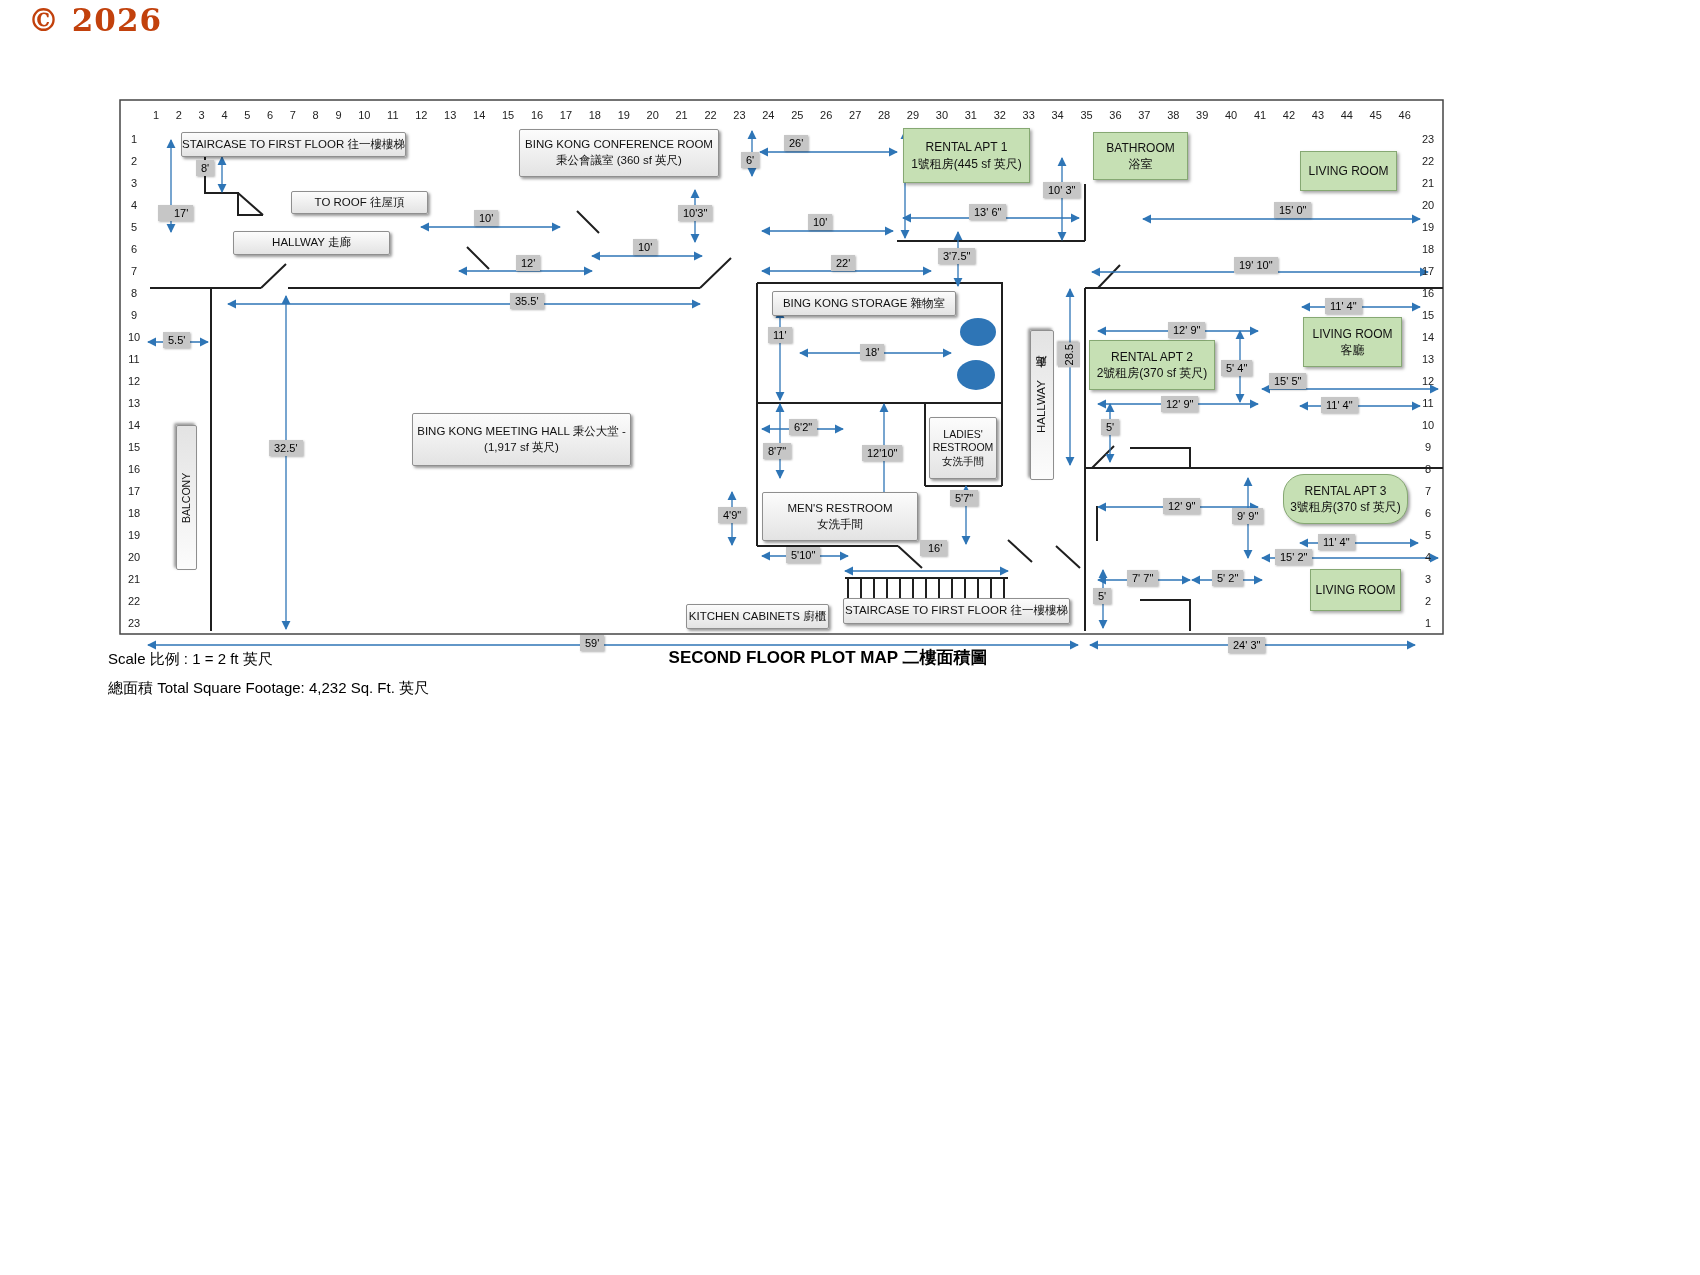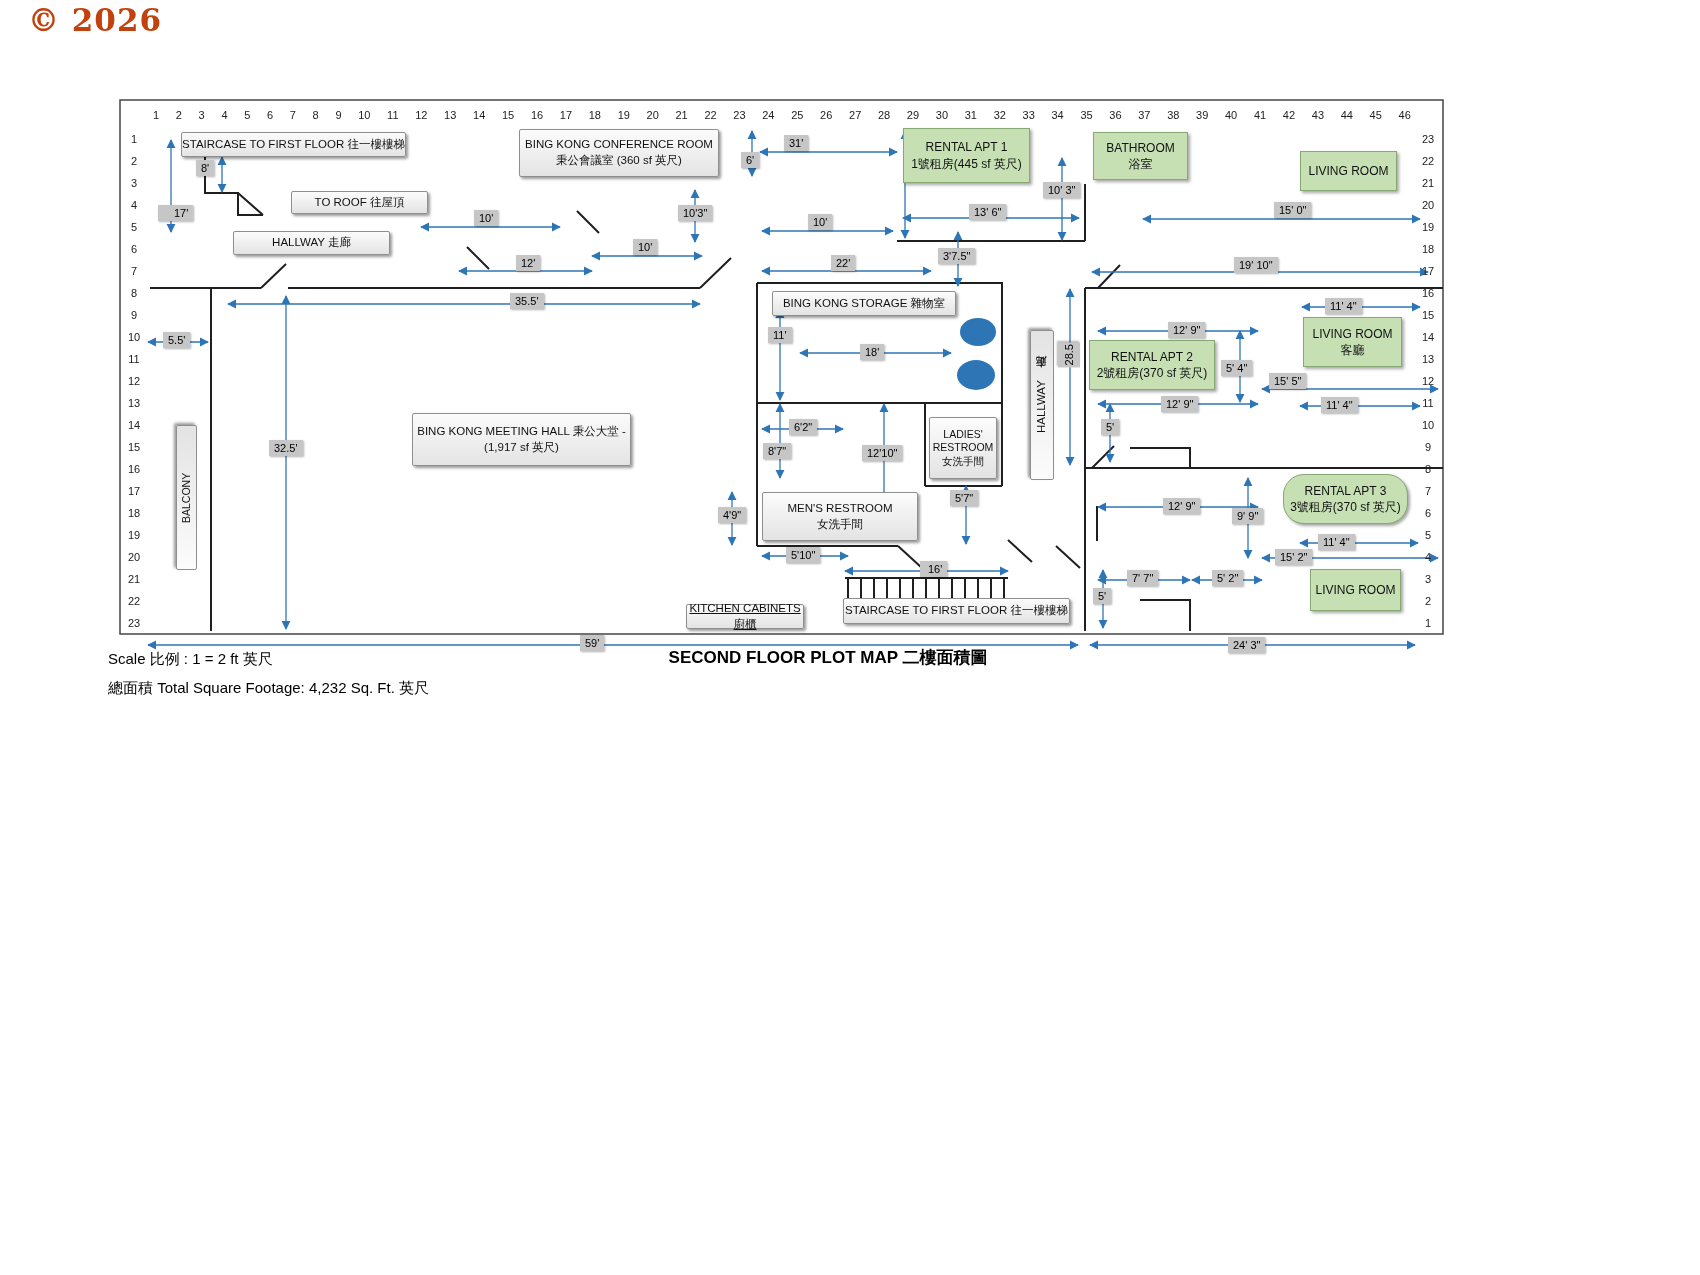--- a/index.html
+++ b/index.html
@@ -215,21 +215,21 @@
     <div class="room panel" style="left: 291px; top: 191px; width: 137px; height: 23px;">TO ROOF 往屋頂</div>
     <div class="room panel" style="left: 233px; top: 231px; width: 157px; height: 24px;">HALLWAY 走廊</div>
     <div class="room panel" style="left: 772px; top: 291px; width: 184px; height: 25px;">BING KONG STORAGE 雜物室</div>
     <div class="room panel" style="left: 412px; top: 413px; width: 219px; height: 53px;">BING KONG MEETING HALL 秉公大堂 -
 (1,917 sf 英尺)</div>
     <div class="room panel small" style="left: 929px; top: 417px; width: 68px; height: 62px;">LADIES'
 RESTROOM
 女洗手間</div>
     <div class="room panel" style="left: 762px; top: 492px; width: 156px; height: 49px;">MEN'S RESTROOM
 女洗手間</div>
-    <div class="room panel" style="left: 686px; top: 604px; width: 118px; height: 25px; text-decoration: underline;">KITCHEN CABINETS 廚櫃</div>
+    <div class="room panel" style="left: 686px; top: 604px; width: 143px; height: 25px;">KITCHEN CABINETS 廚櫃</div>
     <div class="room panel" style="left: 843px; top: 598px; width: 227px; height: 26px;">STAIRCASE TO FIRST FLOOR 往一樓樓梯</div>
     <div class="room panel vertical" style="left: 1030px; top: 330px; width: 24px; height: 150px;">HALLWAY 走廊</div>
     <div class="room panel vertical small" style="left: 176px; top: 425px; width: 21px; height: 145px;">BALCONY</div>
     <div class="room green" style="left: 903px; top: 128px; width: 127px; height: 55px;">RENTAL APT 1
 1號租房(445 sf 英尺)</div>
     <div class="room green" style="left: 1093px; top: 132px; width: 95px; height: 48px;">BATHROOM
 浴室</div>
     <div class="room green" style="left: 1300px; top: 151px; width: 97px; height: 40px;">LIVING ROOM</div>
     <div class="room green" style="left: 1303px; top: 317px; width: 99px; height: 50px;">LIVING ROOM
 客廳</div>
@@ -237,21 +237,21 @@
 2號租房(370 sf 英尺)</div>
     <div class="room green" style="left: 1283px; top: 474px; width: 125px; height: 50px; border-radius: 21px;">RENTAL APT 3
 3號租房(370 sf 英尺)</div>
     <div class="room green" style="left: 1310px; top: 569px; width: 91px; height: 42px;">LIVING ROOM</div>
   </div>
 
 <div>
 
 <div class="dim-label" style="left: 196px; top: 160px;">8'</div>
     <div class="dim-label" style="left: 158px; top: 205px; padding-left: 16px;">17'</div>
-    <div class="dim-label" style="left: 784px; top: 135px;">31'</div>
+    <div class="dim-label" style="left: 784px; top: 135px;">26'</div>
     <div class="dim-label" style="left: 741px; top: 152px;">6'</div>
     <div class="dim-label" style="left: 474px; top: 210px;">10'</div>
     <div class="dim-label" style="left: 678px; top: 205px;">10'3"</div>
     <div class="dim-label" style="left: 1043px; top: 182px;">10' 3"</div>
     <div class="dim-label" style="left: 969px; top: 204px;">13' 6"</div>
     <div class="dim-label" style="left: 1274px; top: 202px;">15' 0"</div>
     <div class="dim-label" style="left: 633px; top: 239px;">10'</div>
     <div class="dim-label" style="left: 808px; top: 214px;">10'</div>
     <div class="dim-label" style="left: 516px; top: 255px;">12'</div>
     <div class="dim-label" style="left: 831px; top: 255px;">22'</div>
@@ -273,21 +273,21 @@
     <div class="dim-label" style="left: 789px; top: 419px;">6'2"</div>
     <div class="dim-label" style="left: 763px; top: 443px;">8'7"</div>
     <div class="dim-label" style="left: 862px; top: 445px;">12'10"</div>
     <div class="dim-label" style="left: 950px; top: 490px;">5'7"</div>
     <div class="dim-label" style="left: 718px; top: 507px;">4'9"</div>
     <div class="dim-label" style="left: 1163px; top: 498px;">12' 9"</div>
     <div class="dim-label" style="left: 1232px; top: 508px;">9' 9"</div>
     <div class="dim-label" style="left: 1318px; top: 534px;">11' 4"</div>
     <div class="dim-label" style="left: 1275px; top: 549px;">15' 2"</div>
     <div class="dim-label" style="left: 786px; top: 547px;">5'10"</div>
-    <div class="dim-label" style="left: 920px; top: 561px; padding-left: 8px;">16'</div>
+    <div class="dim-label" style="left: 920px; top: 540px; padding-left: 8px;">16'</div>
     <div class="dim-label" style="left: 1127px; top: 570px;">7' 7"</div>
     <div class="dim-label" style="left: 1212px; top: 570px;">5' 2"</div>
     <div class="dim-label" style="left: 1093px; top: 588px;">5'</div>
     <div class="dim-label" style="left: 580px; top: 635px;">59'</div>
     <div class="dim-label" style="left: 1228px; top: 637px;">24' 3"</div>
   </div>
 
 <div class="title">SECOND FLOOR PLOT MAP 二樓面積圖</div>
 <div class="note scale">Scale 比例 : 1 = 2 ft 英尺</div>
 <div class="note total">總面積 Total Square Footage: 4,232 Sq. Ft. 英尺</div>

